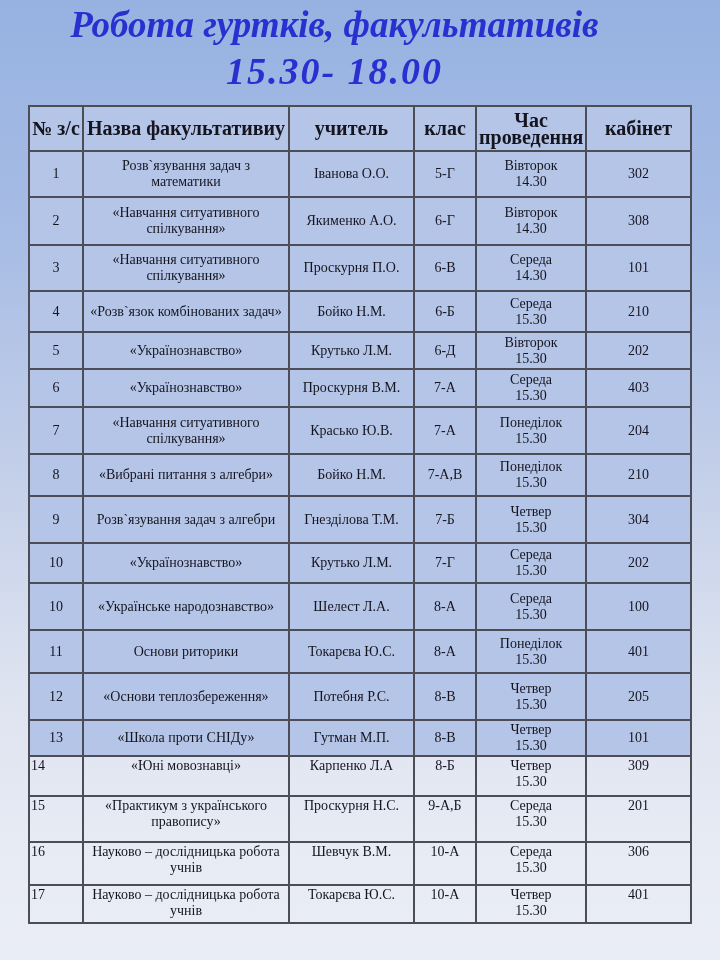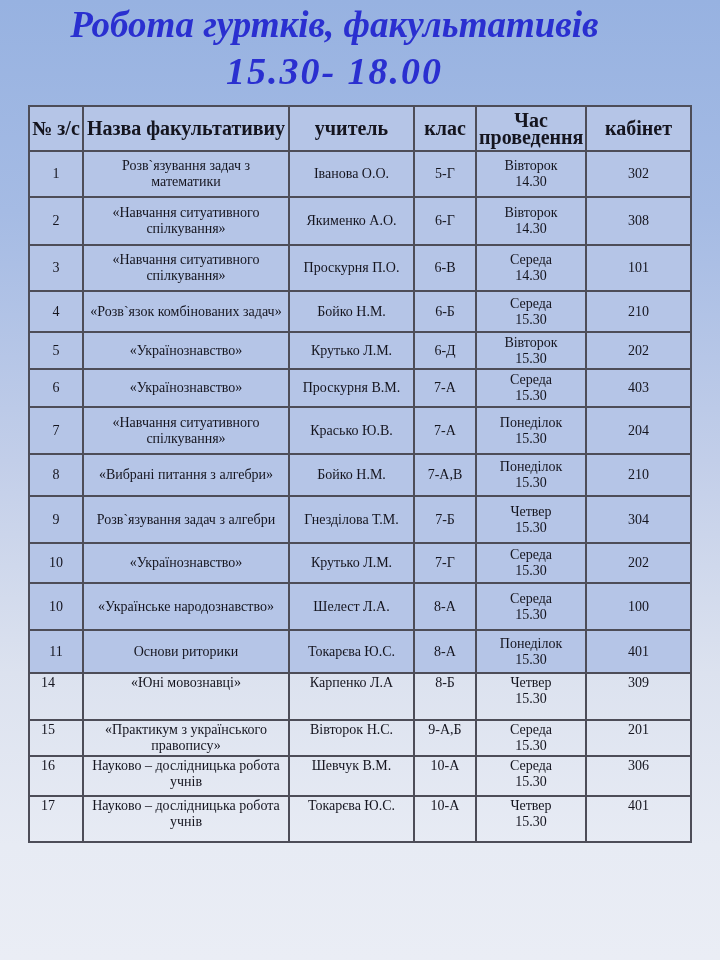--- a/index.html
+++ b/index.html
@@ -51,21 +51,21 @@
   tbody tr:nth-child(13) td{height:43px}
   tbody tr:nth-child(14) td{height:31px}
   tbody tr:nth-child(15) td{height:36px}
   tbody tr:nth-child(16) td{height:42px}
   tbody tr:nth-child(17) td{height:39px}
   tbody tr:nth-child(18) td{height:34px}
   tbody tr:nth-child(19) td{height:34px}
   tbody tr:nth-child(20) td{height:42px}
   
   tbody tr.plain td{background:transparent;vertical-align:top;}
-  tbody tr.plain td.cell-num{text-align:left;padding-left:11px;}
+  tbody tr.plain td.cell-num{text-align:left;padding-left:1px;}
   .time-day,.time-hour{display:block;text-align:center;}
 </style>
 </head>
 <body style="--title-color: #2a2fd0; --cell-fill: #b5c5e7;">
 
 <div class="title-block">
   <div class="title-line1">Робота гуртків, факультативів</div>
   <div class="title-line2">15.30- 18.00</div>
 </div>
 
@@ -214,35 +214,57 @@
         <td class="cell-num">11</td>
         <td class="cell-name">Основи риторики</td>
         <td class="cell-teacher">Токарєва Ю.С.</td>
         <td class="cell-grade">8-А</td>
         <td class="cell-time">
           <span class="time-day">Понеділок</span>
           <span class="time-hour">15.30</span>
         </td>
         <td class="cell-room">401</td>
       </tr>
+      <tr>
+        <td class="cell-num">12</td>
+        <td class="cell-name">«Основи теплозбереження»</td>
+        <td class="cell-teacher">Потебня Р.С.</td>
+        <td class="cell-grade">8-В</td>
+        <td class="cell-time">
+          <span class="time-day">Четвер</span>
+          <span class="time-hour">15.30</span>
+        </td>
+        <td class="cell-room">205</td>
+      </tr>
+      <tr>
+        <td class="cell-num">13</td>
+        <td class="cell-name">«Школа проти СНІДу»</td>
+        <td class="cell-teacher">Гутман М.П.</td>
+        <td class="cell-grade">8-В</td>
+        <td class="cell-time">
+          <span class="time-day">Четвер</span>
+          <span class="time-hour">15.30</span>
+        </td>
+        <td class="cell-room">101</td>
+      </tr>
       <tr class="plain">
         <td class="cell-num">14</td>
         <td class="cell-name">«Юні мовознавці»</td>
         <td class="cell-teacher">Карпенко Л.А</td>
         <td class="cell-grade">8-Б</td>
         <td class="cell-time">
           <span class="time-day">Четвер</span>
           <span class="time-hour">15.30</span>
         </td>
         <td class="cell-room">309</td>
       </tr>
       <tr class="plain">
         <td class="cell-num">15</td>
         <td class="cell-name">«Практикум з українського правопису»</td>
-        <td class="cell-teacher">Вівторок Н.С.</td>
+        <td class="cell-teacher">Проскурня Н.С.</td>
         <td class="cell-grade">9-А,Б</td>
         <td class="cell-time">
           <span class="time-day">Середа</span>
           <span class="time-hour">15.30</span>
         </td>
         <td class="cell-room">201</td>
       </tr>
       <tr class="plain">
         <td class="cell-num">16</td>
         <td class="cell-name">Науково – дослідницька робота учнів</td>

